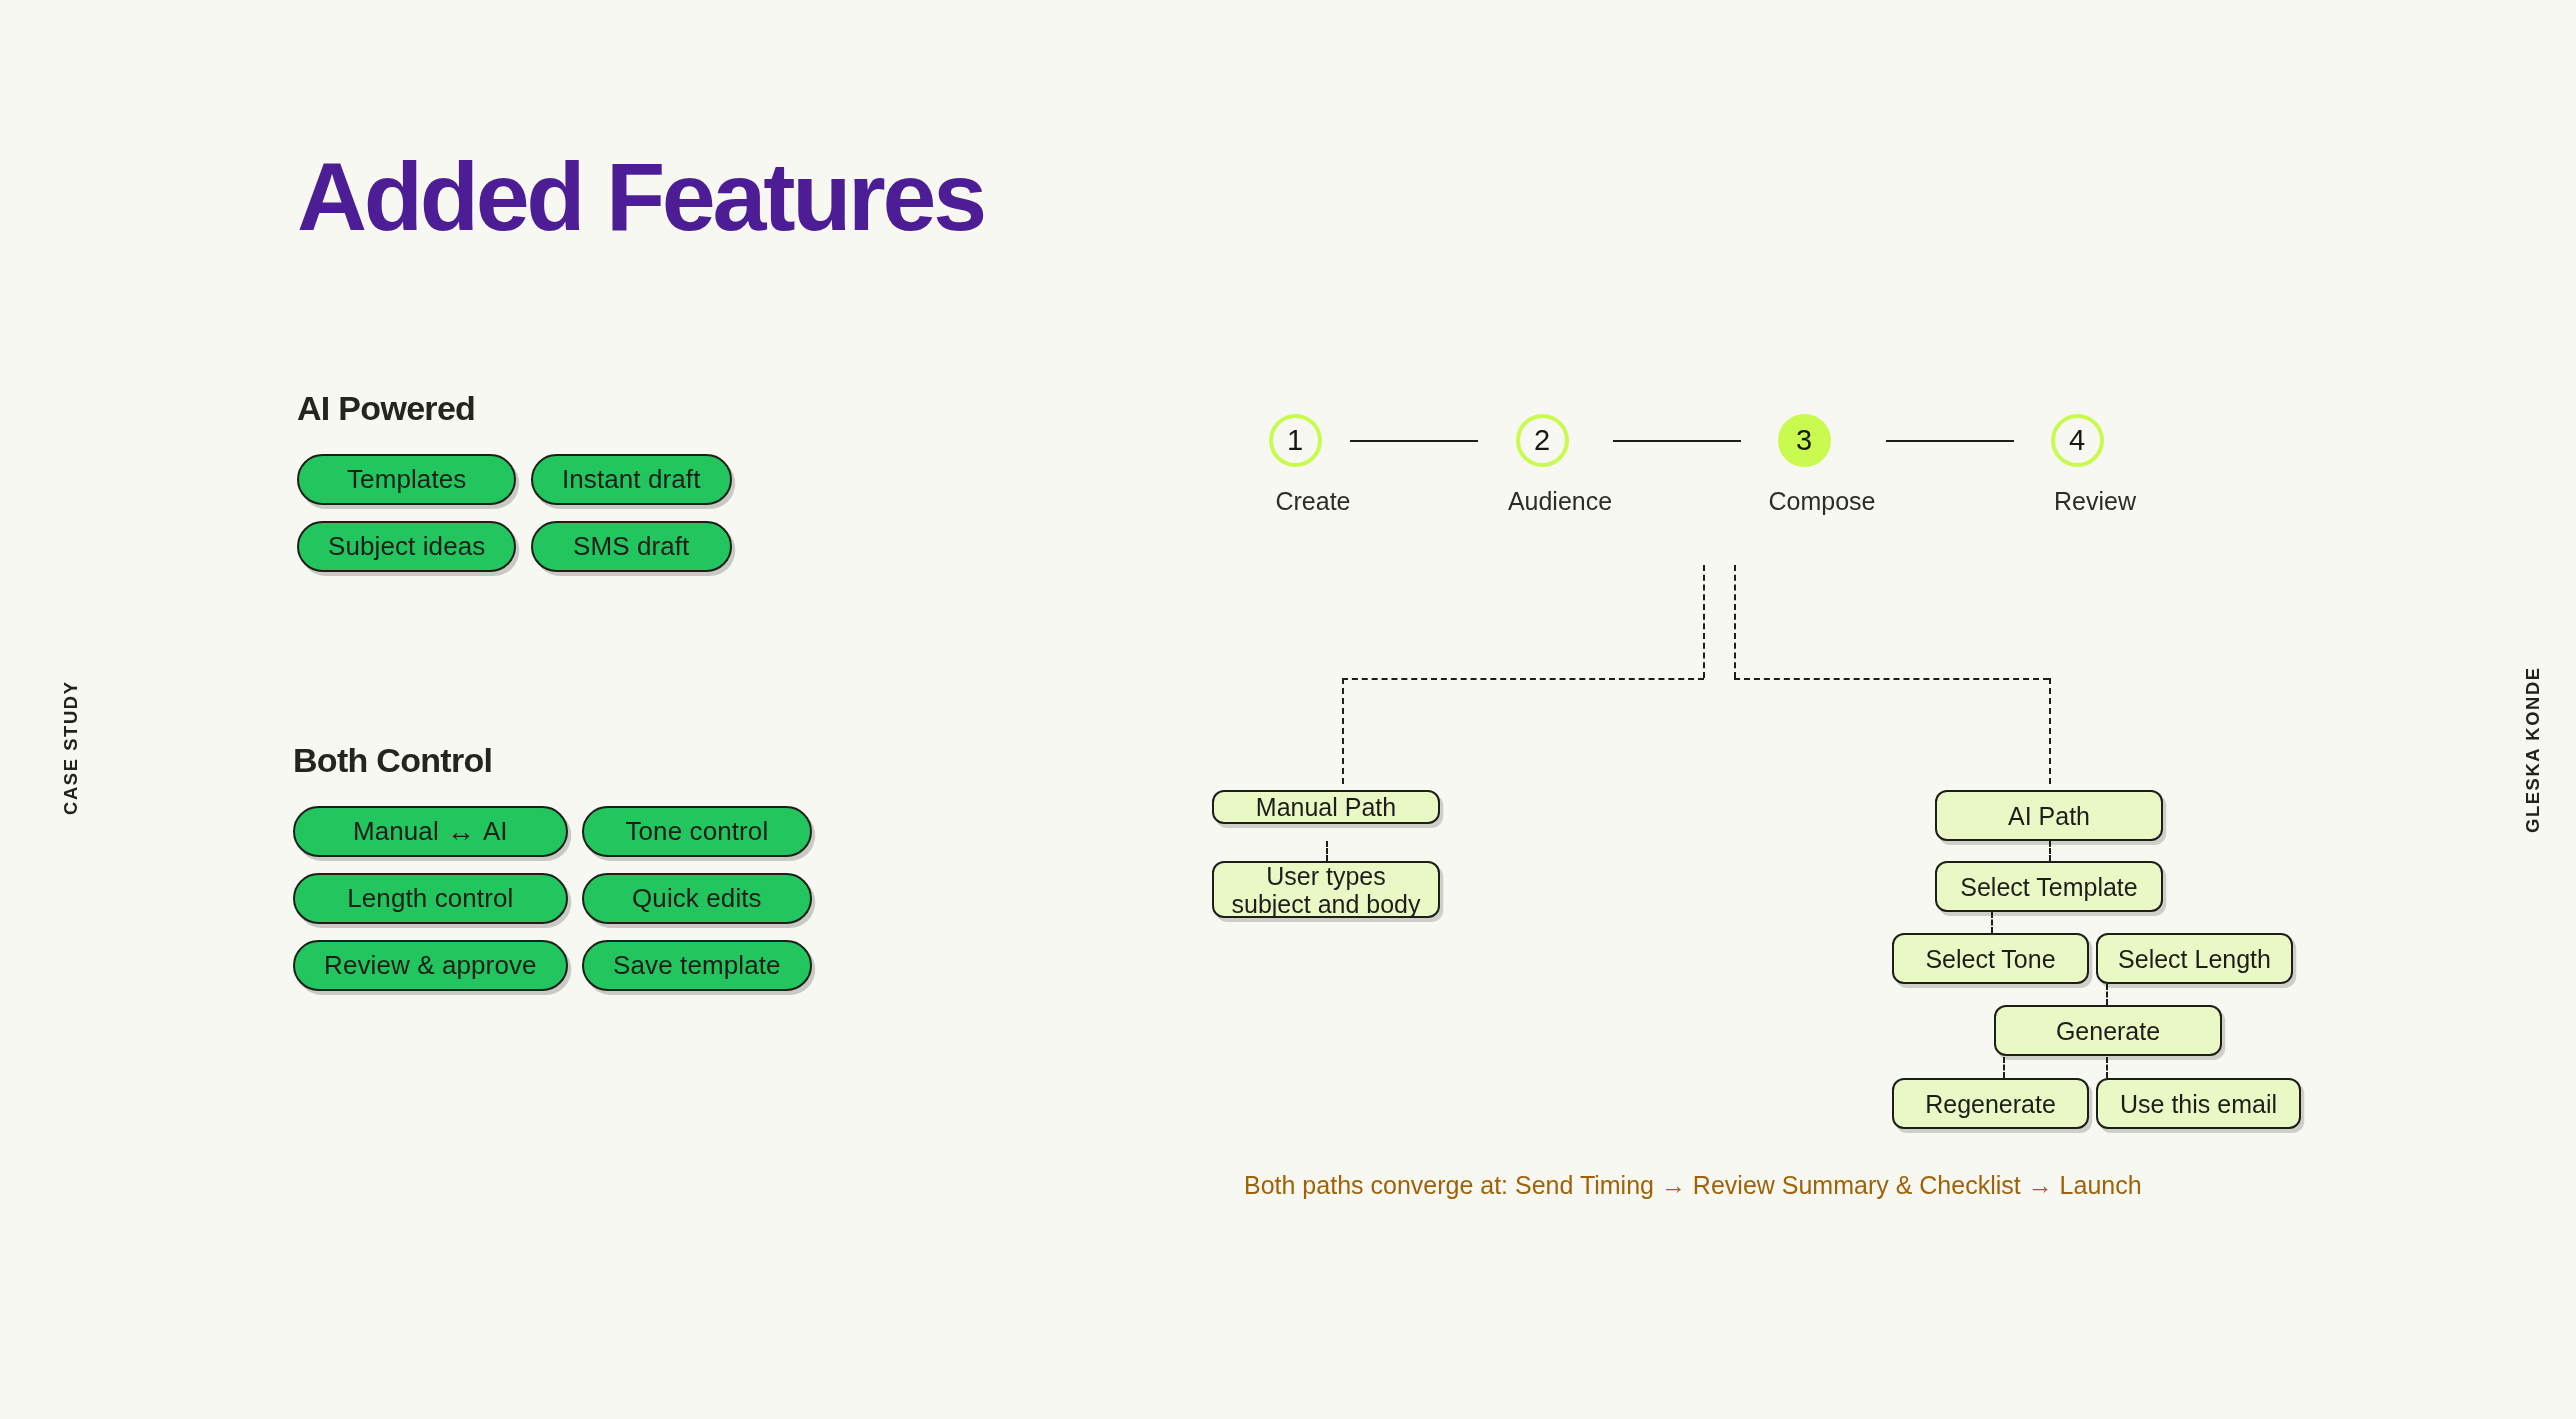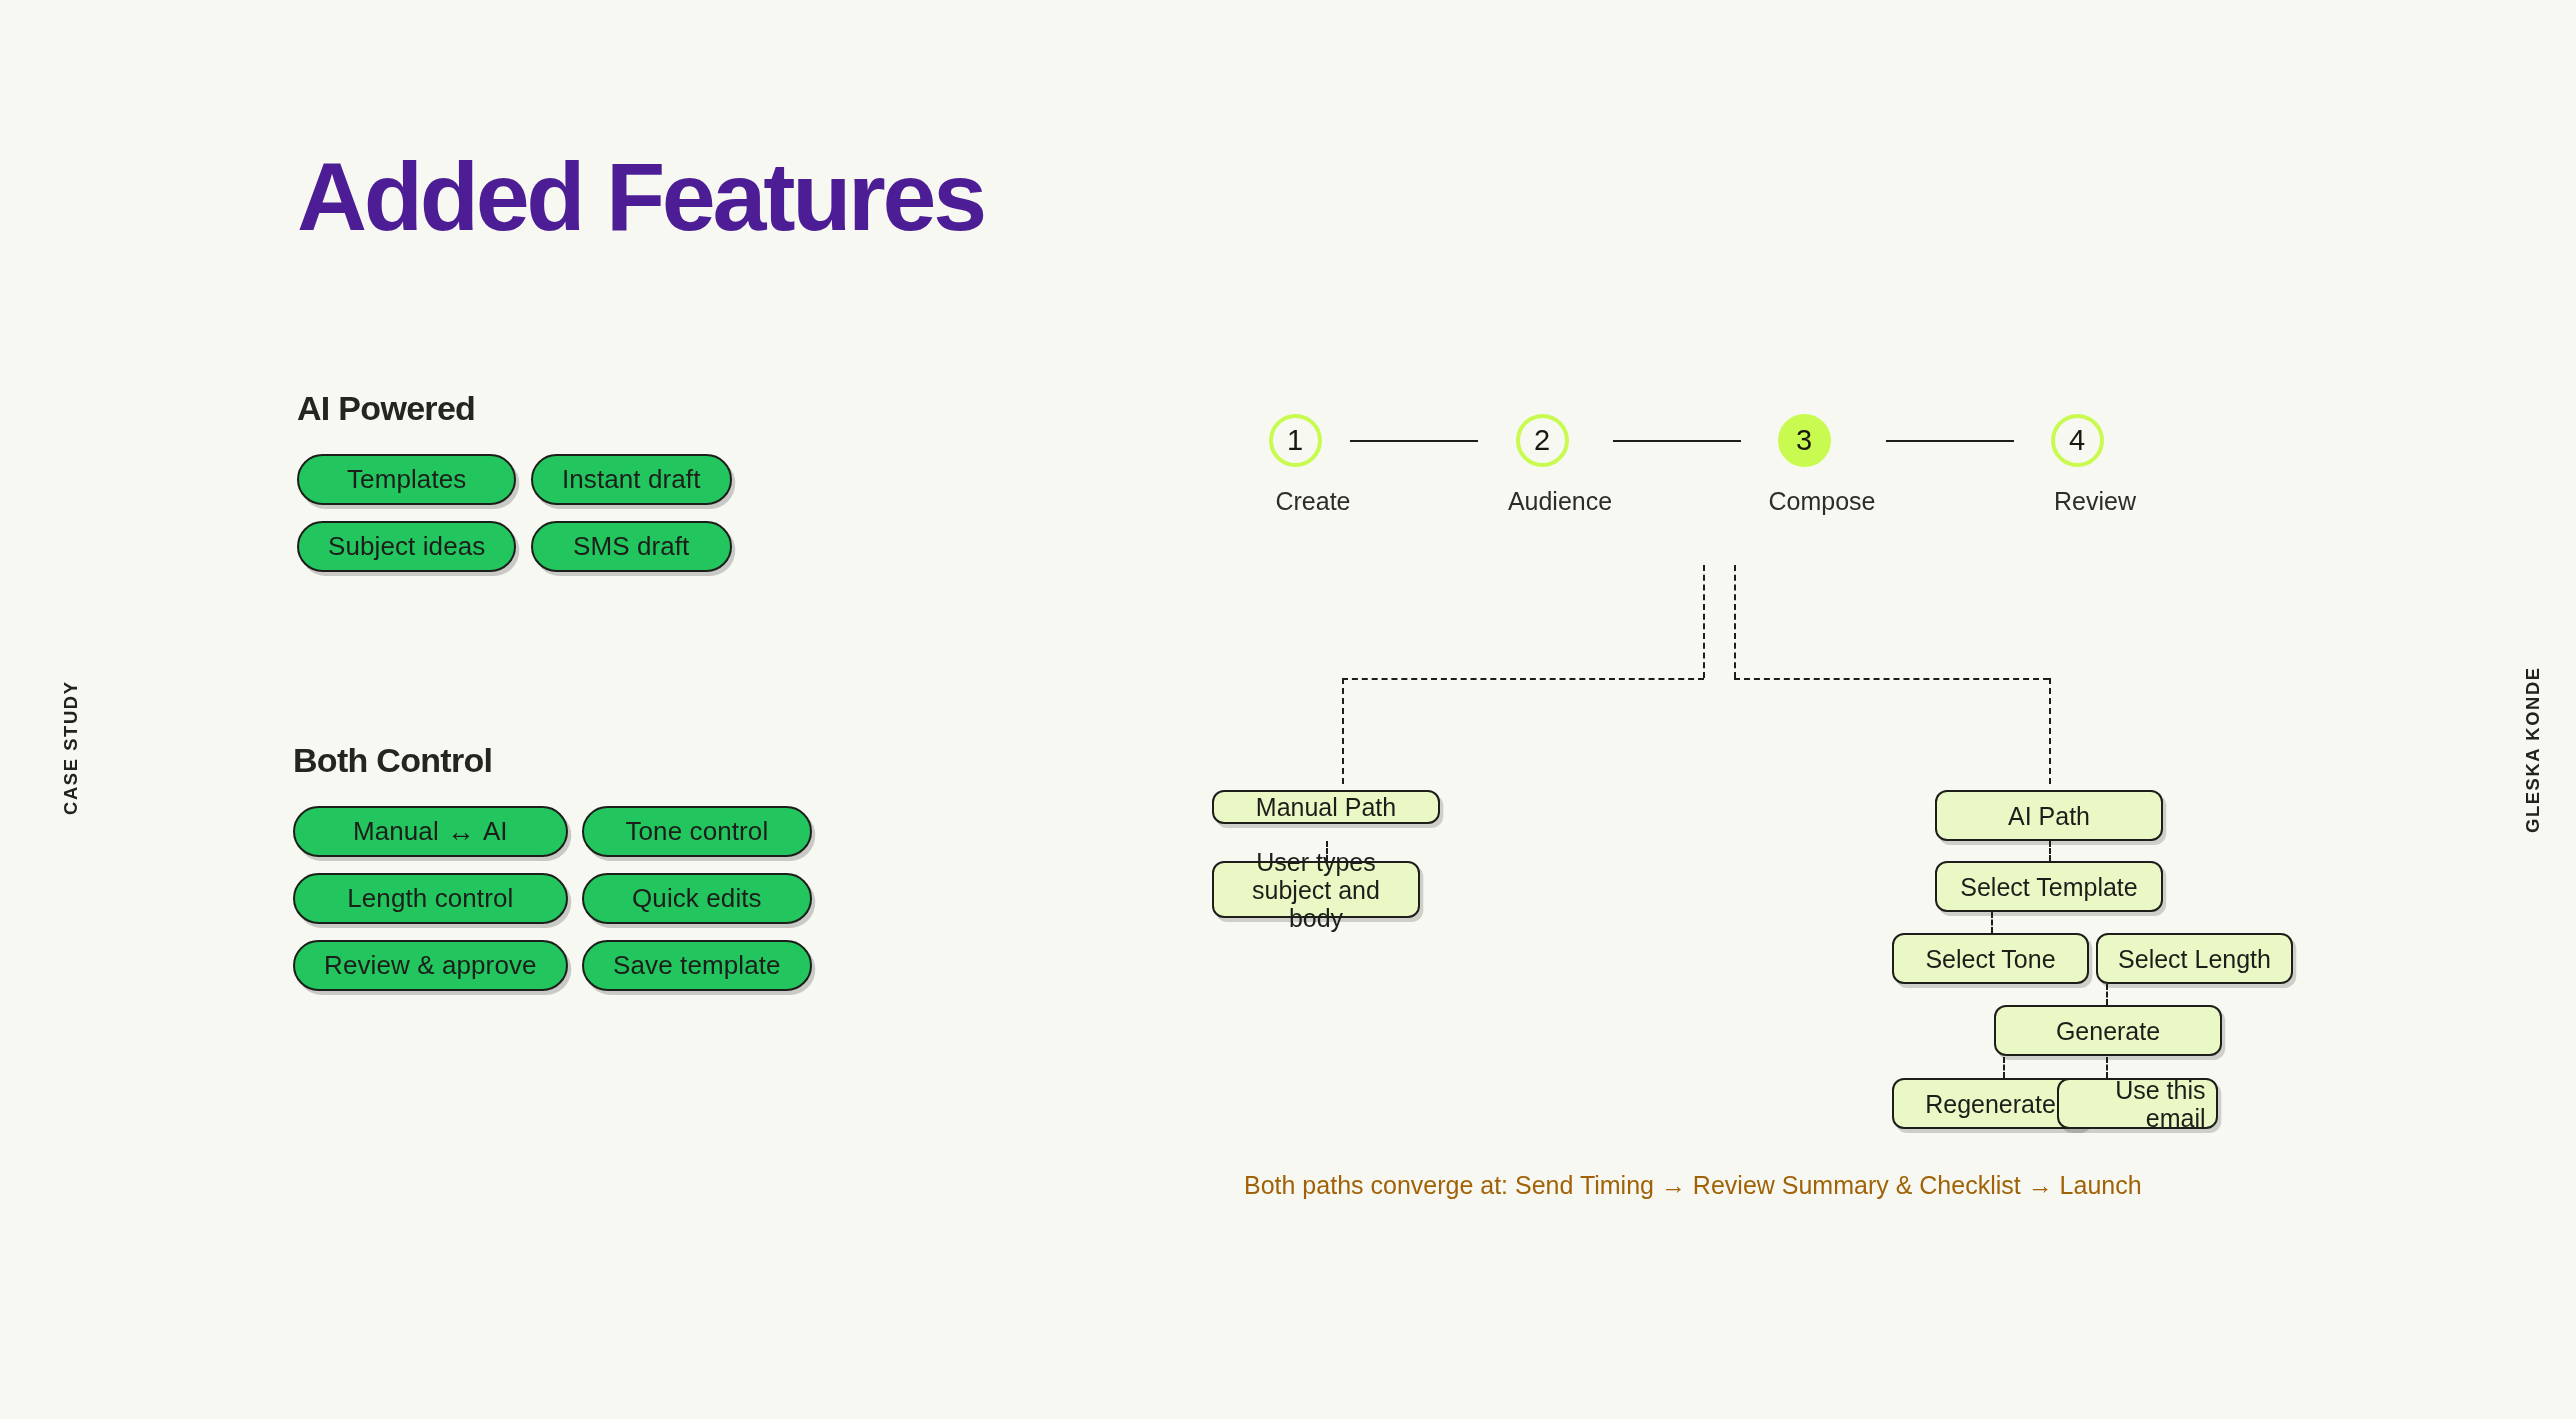--- a/index.html
+++ b/index.html
@@ -214,21 +214,21 @@
     <div class="conn v" style="left:499px; top:0px;   height:113px;"></div>
     <div class="conn h" style="left:107px; top:113px; width:362px;"></div>
     <div class="conn h" style="left:499px; top:113px; width:315px;"></div>
     <div class="conn v" style="left:107px; top:113px; height:106px;"></div>
     <div class="conn v" style="left:814px;top:113px; height:106px;"></div>
 
     <div class="fnode" style="left:-23px; top:225px; width:228px; height:34px;">
       <span>Manual Path</span>
     </div>
     <div class="conn v" style="left:91px; top:276px; height:20px;"></div>
-    <div class="fnode" style="left:-23px; top:296px; width:208px; height:57px;">
+    <div class="fnode" style="left:-23px; top:296px; width:228px; height:57px;">
       <span>User types subject and body</span>
     </div>
 
     <div class="fnode" style="left:700px; top:225px; width:228px; height:51px;">
       <span>AI Path</span>
     </div>
     <div class="conn v" style="left:814px; top:276px; height:20px;"></div>
     <div class="fnode" style="left:700px; top:296px; width:228px; height:51px;">
       <span>Select Template</span>
     </div>
@@ -244,21 +244,21 @@
     <div class="conn v" style="left:871px; top:419px; height:21px;"></div>
     <div class="fnode" style="left:759px; top:440px; width:228px; height:51px;">
       <span>Generate</span>
     </div>
 
     <div class="conn v" style="left:768px; top:492px; height:21px;"></div>
     <div class="conn v" style="left:871px; top:492px; height:21px;"></div>
     <div class="fnode" style="left:657px; top:513px; width:197px; height:51px;">
       <span>Regenerate</span>
     </div>
-    <div class="fnode" style="left:822px; top:513px; width:161px; height:51px;text-align:right;">
+    <div class="fnode" style="left:861px; top:513px; width:205px; height:51px;text-align:right;">
       <span>Use this email</span>
     </div>
   </div>
 
   <div id="flow-note">Both paths converge at: Send Timing → Review Summary &amp; Checklist → Launch</div>
 
 </div>
 
 
 </body></html>

